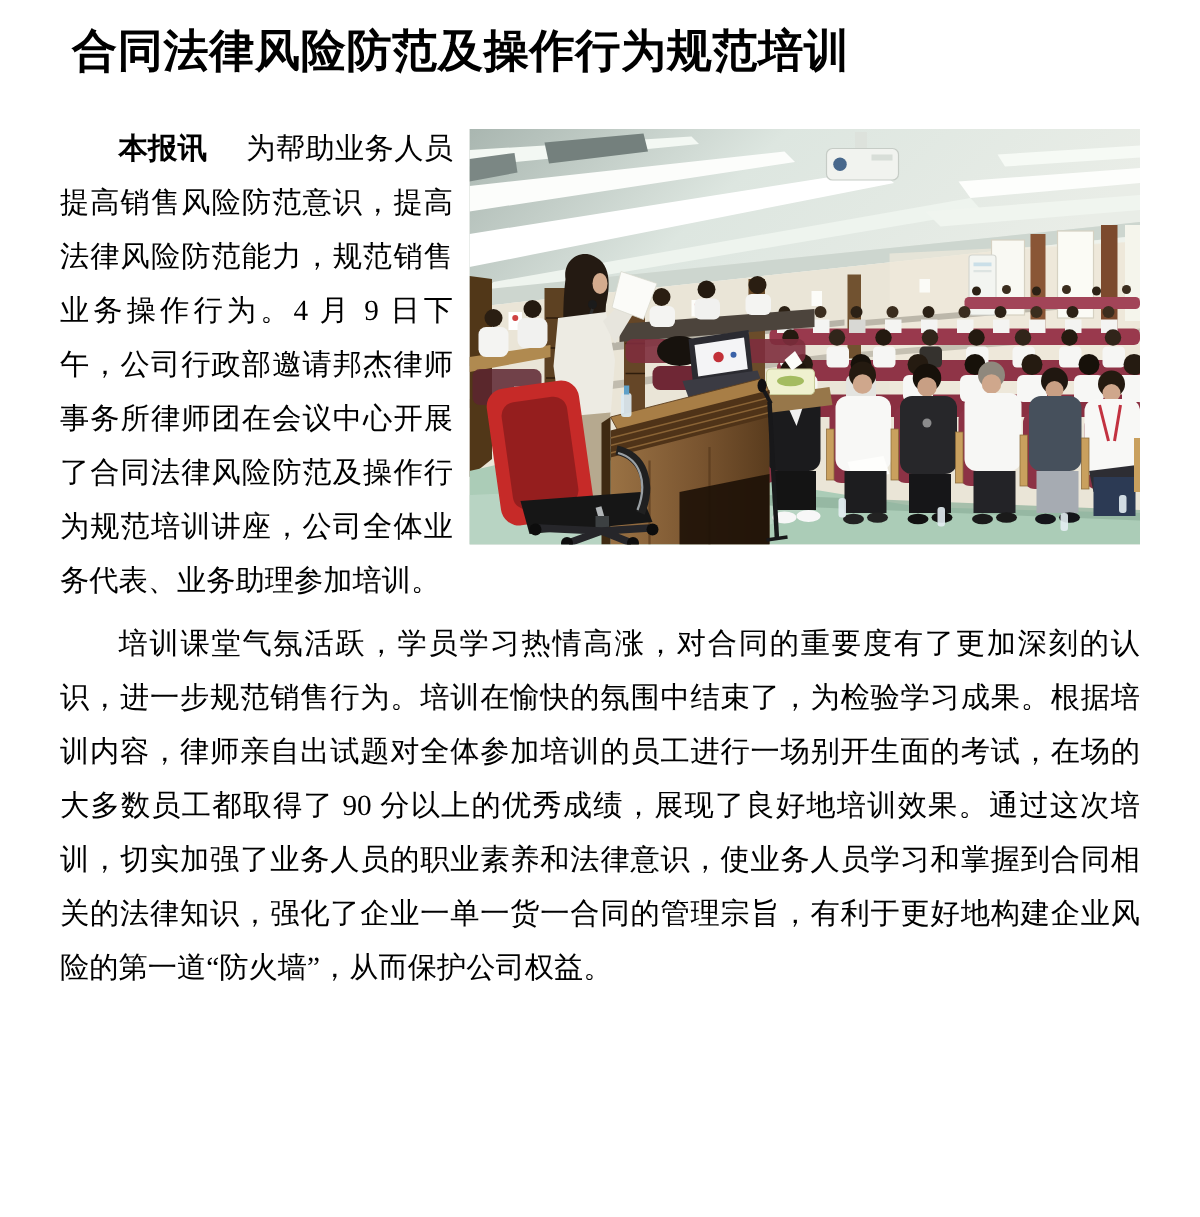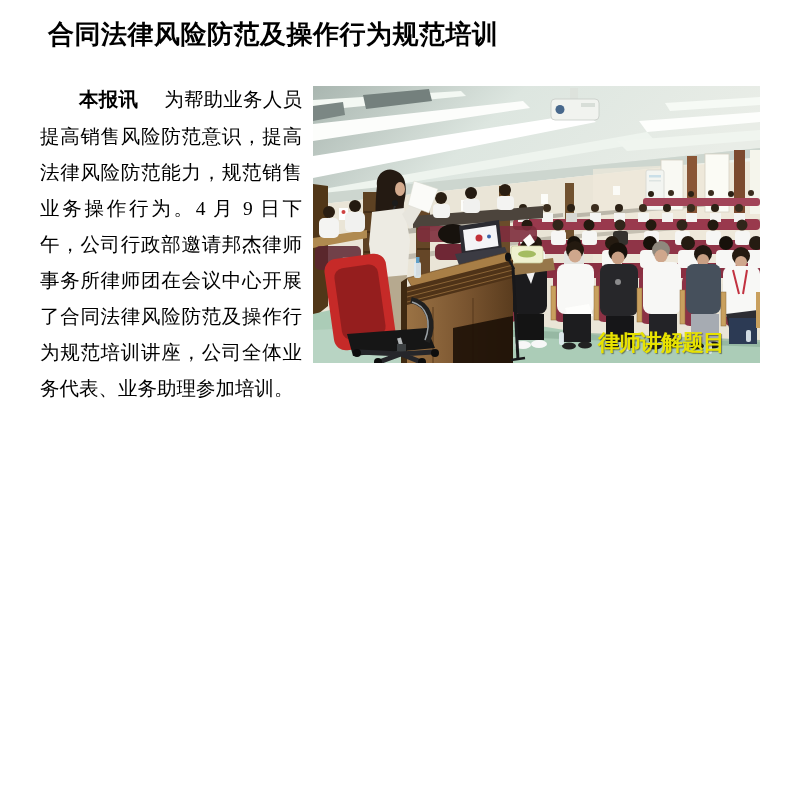--- a/index.html
+++ b/index.html
@@ -1,18 +1,18 @@
 <!DOCTYPE html>
 <html><head>
 <meta charset="utf-8">
 <style>
   html,body{margin:0;padding:0;background:#ffffff;}
   body{width:800px;height:811px;font-family:"Liberation Serif",serif;color:#000;}
   .page{position:relative;width:800px;height:811px;padding:0 40px;box-sizing:border-box;overflow:hidden;background:#fff;}
-  h1.title{margin:14px 0 0 8px;font-size:26px;line-height:42px;font-weight:bold;letter-spacing:0.5px;}
+  h1.title{margin:14px 0 0 8px;font-size:30px;line-height:42px;font-weight:bold;letter-spacing:0.5px;}
   .article p{margin:0;font-size:19.5px;line-height:36px;text-align:justify;text-indent:2em;}
   .article p.p1{margin-top:26px;}
   .article p.p3{margin-top:6px;}
   .lead{font-weight:bold;margin-right:26px;font-family:Liberation Mono, monospace;}
   .photo-wrap{float:right;width:447px;height:277px;margin:4px 0 0 11px;position:relative;background:#dfe4de;text-indent:0;}
   .photo-wrap svg{display:block;width:447px;height:277px;}
   .caption{position:absolute;right:36px;bottom:9px;font-size:22px;font-weight:bold;color:#e8e300;
            font-family:"Liberation Sans",sans-serif;letter-spacing:-1px;line-height:1;
            text-shadow:1px 1px 1px rgba(50,50,20,0.55);}
 </style>
@@ -307,18 +307,18 @@
             <path d="M99,216 C114,220 119,236 112,254" stroke="#9aa0a4" stroke-width="1.5" fill="none"></path>
             <line x1="86" y1="252" x2="90" y2="266" stroke="#b2b6b8" stroke-width="4"></line>
             <rect x="84" y="258" width="9" height="12" fill="#3c4042"></rect>
             <path d="M88,268 L46,266 M88,268 L66,276 M88,268 L108,276 M88,268 L120,266" stroke="#26262a" stroke-width="5" fill="none"></path>
             <circle cx="44" cy="267" r="4" fill="#0d0d0d"></circle>
               <circle cx="65" cy="276" r="4" fill="#0d0d0d"></circle>
             <circle cx="109" cy="276" r="4" fill="#0d0d0d"></circle>
               <circle cx="122" cy="267" r="4" fill="#0d0d0d"></circle>
           </g>
         </svg>
-        <span class="caption">律师讲解题目</span>
       </span>
       <span class="lead">本报讯</span><span>为帮助业务人员提高销售风险防范意识，提高法律风险防范能力，规范销售业务操作行为。4 月 9 日下午，公司行政部邀请邦杰律师事务所律师团在会议中心开展了合同法律风险防范及操作行为规范培训讲座，公司全体业务代表、业务助理参加培训。</span>
     </p>
+    <p class="p3">培训课堂气氛活跃，学员学习热情高涨，对合同的重要度有了更加深刻的认识，进一步规范销售行为。培训在愉快的氛围中结束了，为检验学习成果。根据培训内容，律师亲自出试题对全体参加培训的员工进行一场别开生面的考试，在场的大多数员工都取得了 90 分以上的优秀成绩，展现了良好地培训效果。通过这次培训，切实加强了业务人员的职业素养和法律意识，使业务人员学习和掌握到合同相关的法律知识，强化了企业一单一货一合同的管理宗旨，有利于更好地构建企业风险的第一道“防火墙”，从而保护公司权益。</p>
   </div>
 </div>
 
 </body></html>

